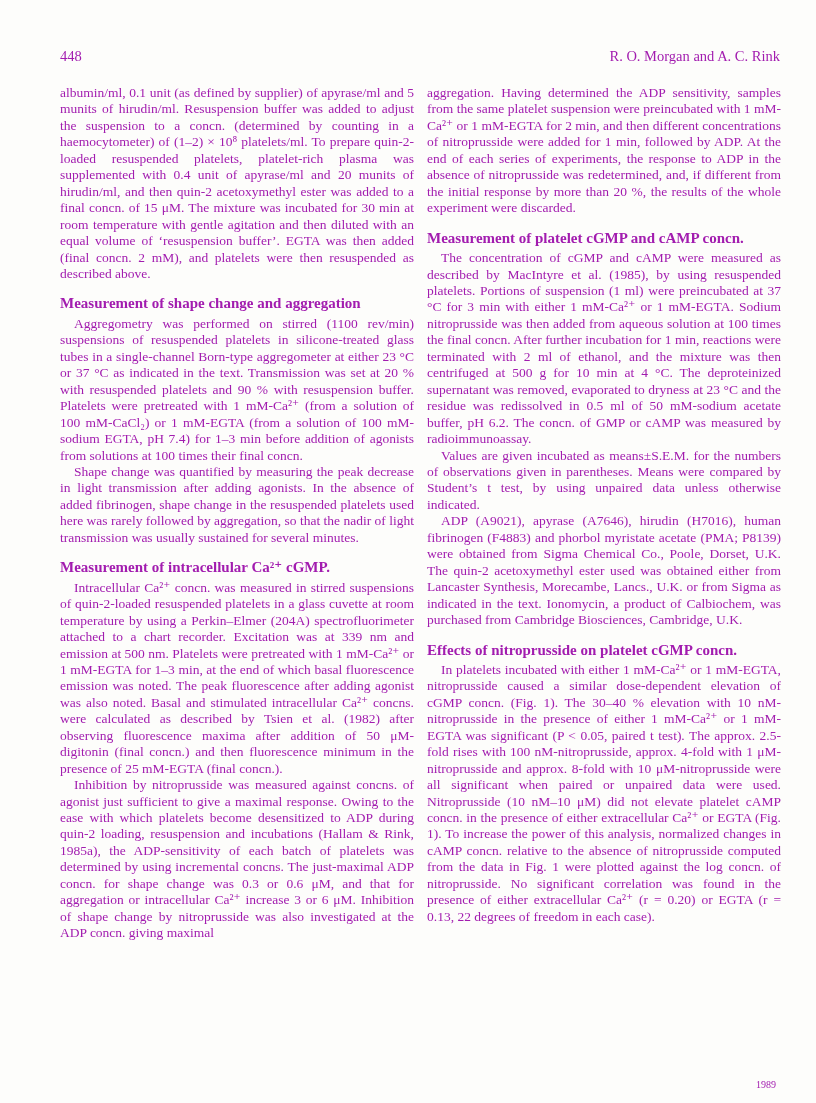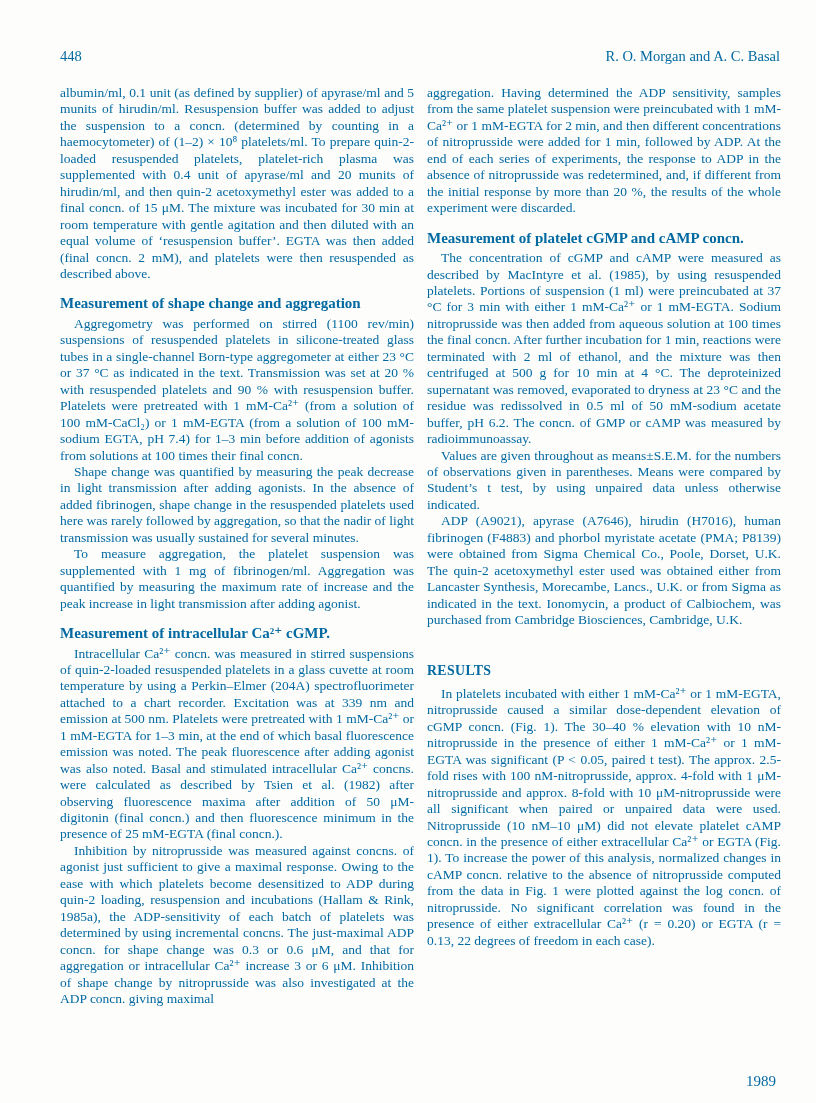--- a/index.html
+++ b/index.html
@@ -5,21 +5,21 @@
   html, body {
     margin: 0;
     padding: 0;
     background: #ffffff;
   }
   .page {
     position: relative;
     width: 816px;
     height: 1103px;
     background: #fdfdfb;
-    color: #0369a1;
+    color: #a21caf;
     font-family: "Liberation Serif", "DejaVu Serif", serif;
     overflow: hidden;
     box-sizing: border-box;
   }
   .running-head {
     position: absolute;
     top: 48px;
     left: 60px;
     right: 36px;
     display: flex;
@@ -60,53 +60,52 @@
     font-weight: bold;
     margin: 34px 0 7px 0;
     text-align: left;
     letter-spacing: 0.4px;
     line-height: 16.45px;
   }
   .page-footer {
     position: absolute;
     right: 40px;
     bottom: 13px;
-    font-size: 15px;
+    font-size: 10px;
   }
 </style>
 </head>
 <body>
 
 <div class="page">
 
   <div class="running-head">
     <span>448</span>
-    <span>R. O. Morgan and A. C. Basal</span>
+    <span>R. O. Morgan and A. C. Rink</span>
   </div>
 
   <div class="content">
 
     <div class="col">
       <p>albumin/ml, 0.1 unit (as defined by supplier) of apyrase/ml and 5 munits of hirudin/ml. Resuspension buffer was added to adjust the suspension to a concn. (determined by counting in a haemocytometer) of (1–2) × 10⁸ platelets/ml. To prepare quin-2-loaded resuspended platelets, platelet-rich plasma was supplemented with 0.4 unit of apyrase/ml and 20 munits of hirudin/ml, and then quin-2 acetoxymethyl ester was added to a final concn. of 15 μM. The mixture was incubated for 30 min at room temperature with gentle agitation and then diluted with an equal volume of ‘resuspension buffer’. EGTA was then added (final concn. 2 mM), and platelets were then resuspended as described above.</p>
       <div class="subhead">Measurement of shape change and aggregation</div>
       <p class="indent">Aggregometry was performed on stirred (1100 rev/min) suspensions of resuspended platelets in silicone-treated glass tubes in a single-channel Born-type aggregometer at either 23 °C or 37 °C as indicated in the text. Transmission was set at 20 % with resuspended platelets and 90 % with resuspension buffer. Platelets were pretreated with 1 mM-Ca²⁺ (from a solution of 100 mM-CaCl₂) or 1 mM-EGTA (from a solution of 100 mM-sodium EGTA, pH 7.4) for 1–3 min before addition of agonists from solutions at 100 times their final concn.</p>
       <p class="indent">Shape change was quantified by measuring the peak decrease in light transmission after adding agonists. In the absence of added fibrinogen, shape change in the resuspended platelets used here was rarely followed by aggregation, so that the nadir of light transmission was usually sustained for several minutes.</p>
-      <p class="indent">To measure aggregation, the platelet suspension was supplemented with 1 mg of fibrinogen/ml. Aggregation was quantified by measuring the maximum rate of increase and the peak increase in light transmission after adding agonist.</p>
       <div class="subhead">Measurement of intracellular Ca²⁺ cGMP.</div>
       <p class="indent">Intracellular Ca²⁺ concn. was measured in stirred suspensions of quin-2-loaded resuspended platelets in a glass cuvette at room temperature by using a Perkin–Elmer (204A) spectrofluorimeter attached to a chart recorder. Excitation was at 339 nm and emission at 500 nm. Platelets were pretreated with 1 mM-Ca²⁺ or 1 mM-EGTA for 1–3 min, at the end of which basal fluorescence emission was noted. The peak fluorescence after adding agonist was also noted. Basal and stimulated intracellular Ca²⁺ concns. were calculated as described by Tsien et al. (1982) after observing fluorescence maxima after addition of 50 μM-digitonin (final concn.) and then fluorescence minimum in the presence of 25 mM-EGTA (final concn.).</p>
       <p class="indent">Inhibition by nitroprusside was measured against concns. of agonist just sufficient to give a maximal response. Owing to the ease with which platelets become desensitized to ADP during quin-2 loading, resuspension and incubations (Hallam &amp; Rink, 1985a), the ADP-sensitivity of each batch of platelets was determined by using incremental concns. The just-maximal ADP concn. for shape change was 0.3 or 0.6 μM, and that for aggregation or intracellular Ca²⁺ increase 3 or 6 μM. Inhibition of shape change by nitroprusside was also investigated at the ADP concn. giving maximal</p>
     </div>
 
     <div class="col">
       <p>aggregation. Having determined the ADP sensitivity, samples from the same platelet suspension were preincubated with 1 mM-Ca²⁺ or 1 mM-EGTA for 2 min, and then different concentrations of nitroprusside were added for 1 min, followed by ADP. At the end of each series of experiments, the response to ADP in the absence of nitroprusside was redetermined, and, if different from the initial response by more than 20 %, the results of the whole experiment were discarded.</p>
       <div class="subhead">Measurement of platelet cGMP and cAMP concn.</div>
       <p class="indent">The concentration of cGMP and cAMP were measured as described by MacIntyre et al. (1985), by using resuspended platelets. Portions of suspension (1 ml) were preincubated at 37 °C for 3 min with either 1 mM-Ca²⁺ or 1 mM-EGTA. Sodium nitroprusside was then added from aqueous solution at 100 times the final concn. After further incubation for 1 min, reactions were terminated with 2 ml of ethanol, and the mixture was then centrifuged at 500 g for 10 min at 4 °C. The deproteinized supernatant was removed, evaporated to dryness at 23 °C and the residue was redissolved in 0.5 ml of 50 mM-sodium acetate buffer, pH 6.2. The concn. of GMP or cAMP was measured by radioimmunoassay.</p>
-      <p class="indent">Values are given throughout as means±S.E.M. for the numbers of observations given in parentheses. Means were compared by Student’s t test, by using unpaired data unless otherwise indicated.</p>
+      <p class="indent">Values are given incubated as means±S.E.M. for the numbers of observations given in parentheses. Means were compared by Student’s t test, by using unpaired data unless otherwise indicated.</p>
       <p class="indent">ADP (A9021), apyrase (A7646), hirudin (H7016), human fibrinogen (F4883) and phorbol myristate acetate (PMA; P8139) were obtained from Sigma Chemical Co., Poole, Dorset, U.K. The quin-2 acetoxymethyl ester used was obtained either from Lancaster Synthesis, Morecambe, Lancs., U.K. or from Sigma as indicated in the text. Ionomycin, a product of Calbiochem, was purchased from Cambridge Biosciences, Cambridge, U.K.</p>
-      <div class="majorhead">RESULTS</div>
+      <div class="subhead">Effects of nitroprusside on platelet cGMP concn.</div>
       <p class="indent">In platelets incubated with either 1 mM-Ca²⁺ or 1 mM-EGTA, nitroprusside caused a similar dose-dependent elevation of cGMP concn. (Fig. 1). The 30–40 % elevation with 10 nM-nitroprusside in the presence of either 1 mM-Ca²⁺ or 1 mM-EGTA was significant (P &lt; 0.05, paired t test). The approx. 2.5-fold rises with 100 nM-nitroprusside, approx. 4-fold with 1 μM-nitroprusside and approx. 8-fold with 10 μM-nitroprusside were all significant when paired or unpaired data were used. Nitroprusside (10 nM–10 μM) did not elevate platelet cAMP concn. in the presence of either extracellular Ca²⁺ or EGTA (Fig. 1). To increase the power of this analysis, normalized changes in cAMP concn. relative to the absence of nitroprusside computed from the data in Fig. 1 were plotted against the log concn. of nitroprusside. No significant correlation was found in the presence of either extracellular Ca²⁺ (r = 0.20) or EGTA (r = 0.13, 22 degrees of freedom in each case).</p>
     </div>
 
   </div>
 
   <div class="page-footer">1989</div>
 
 </div>
 
 </body></html>

